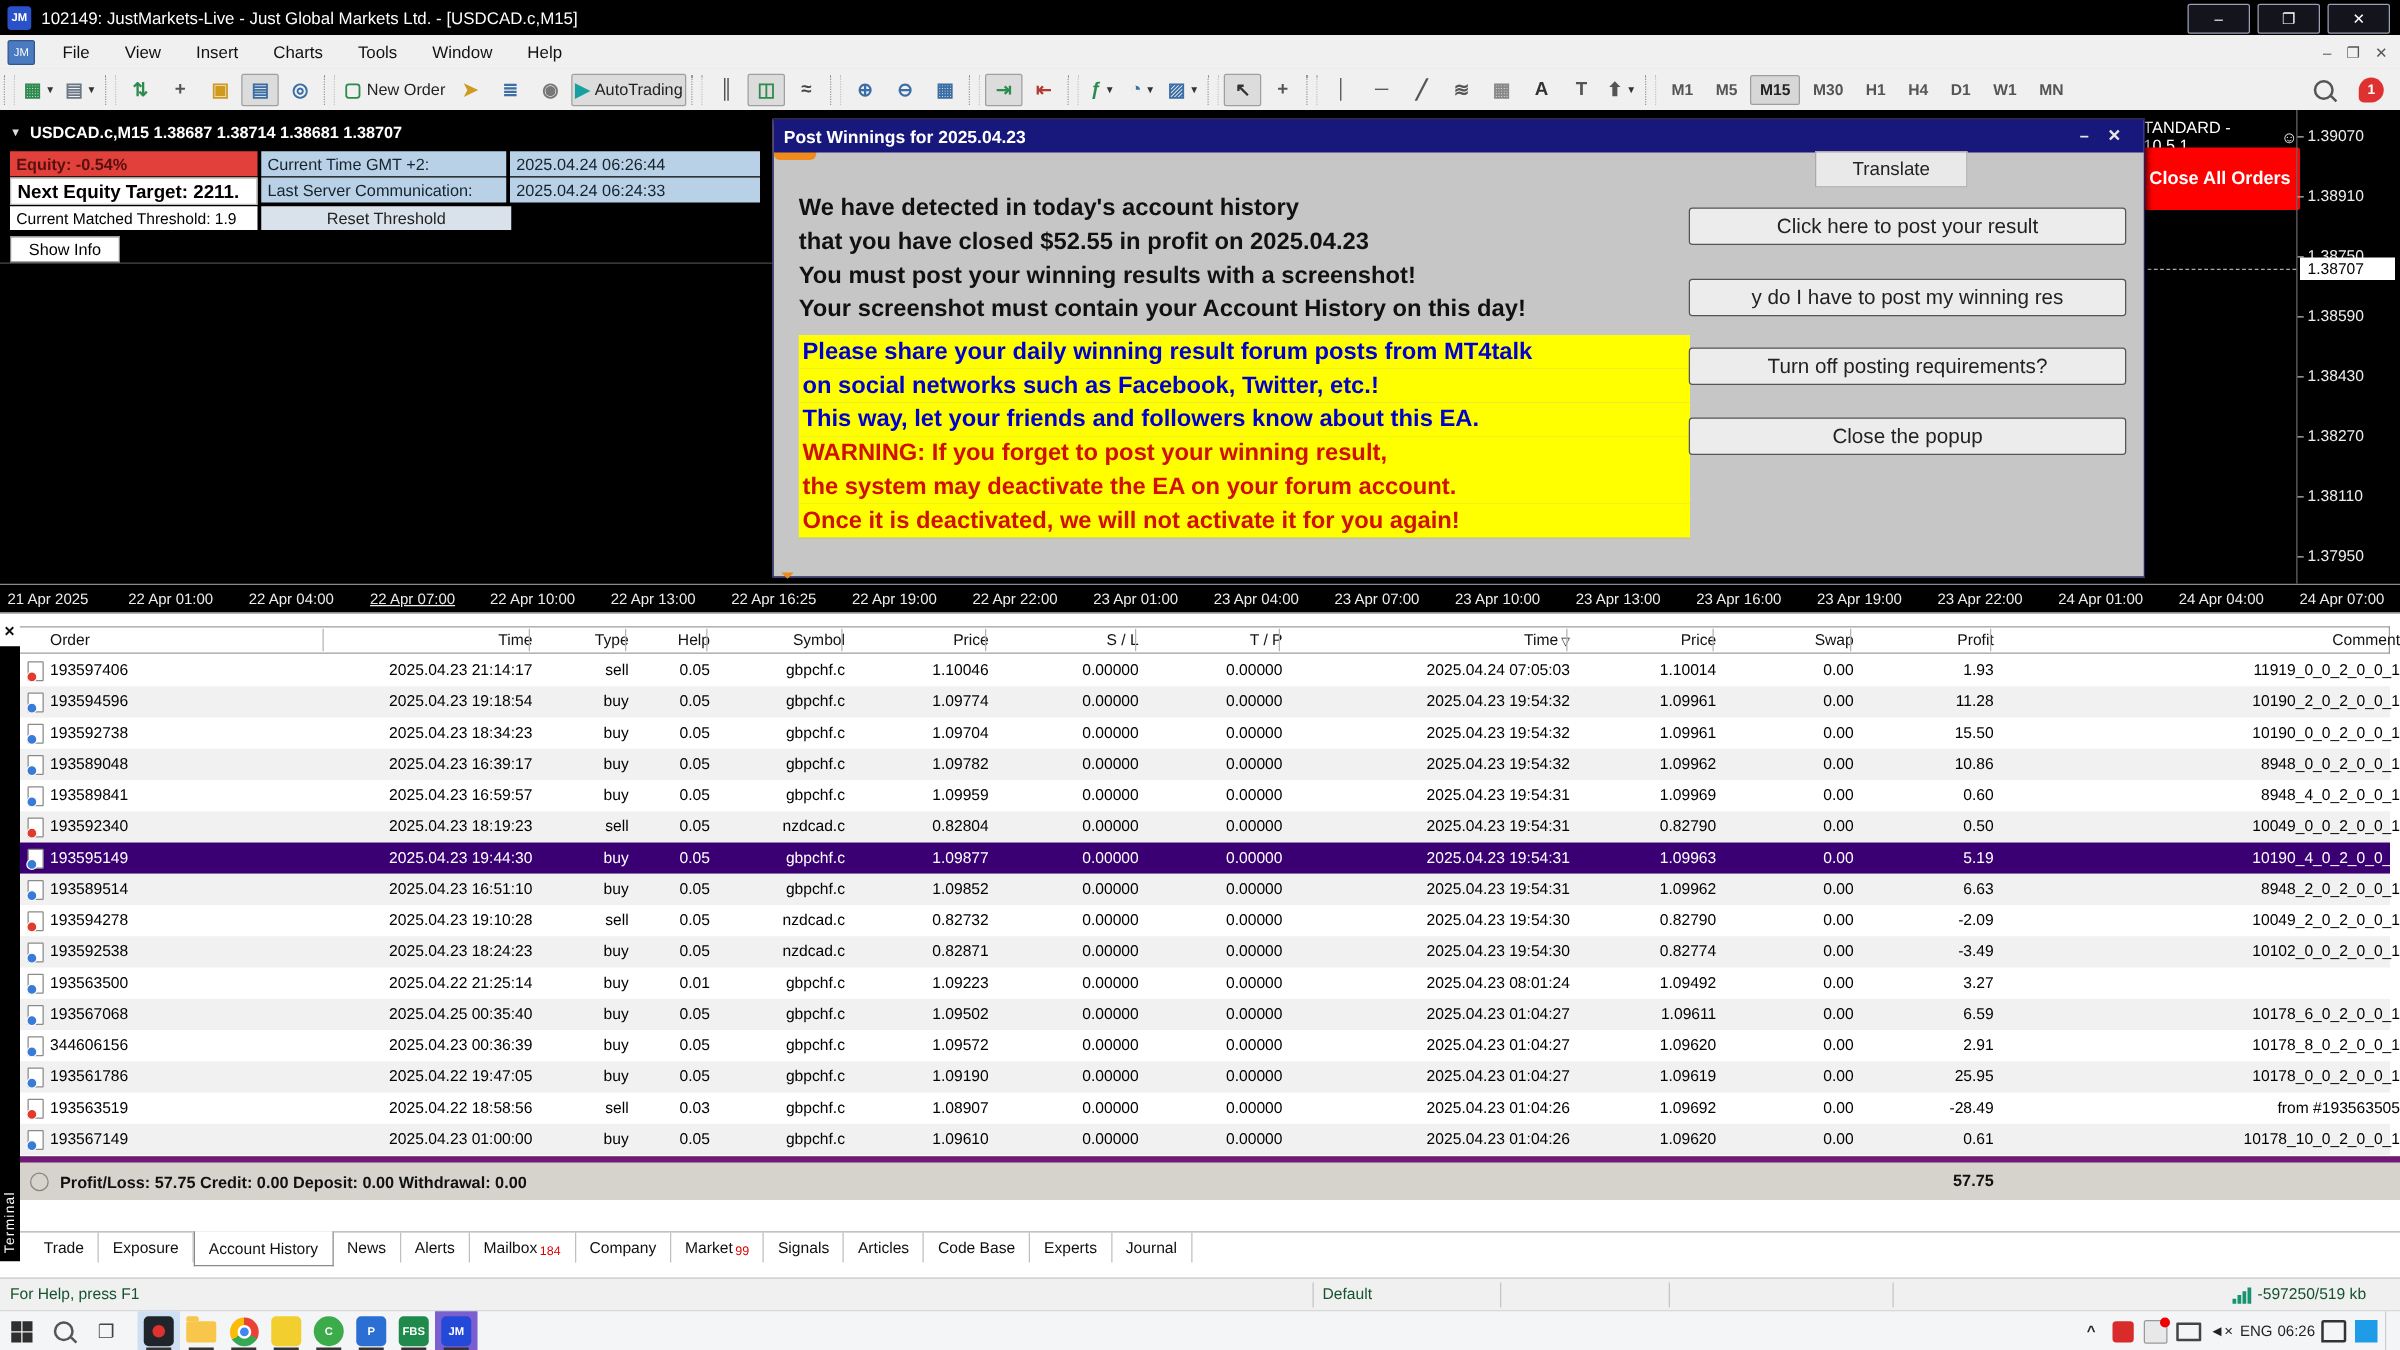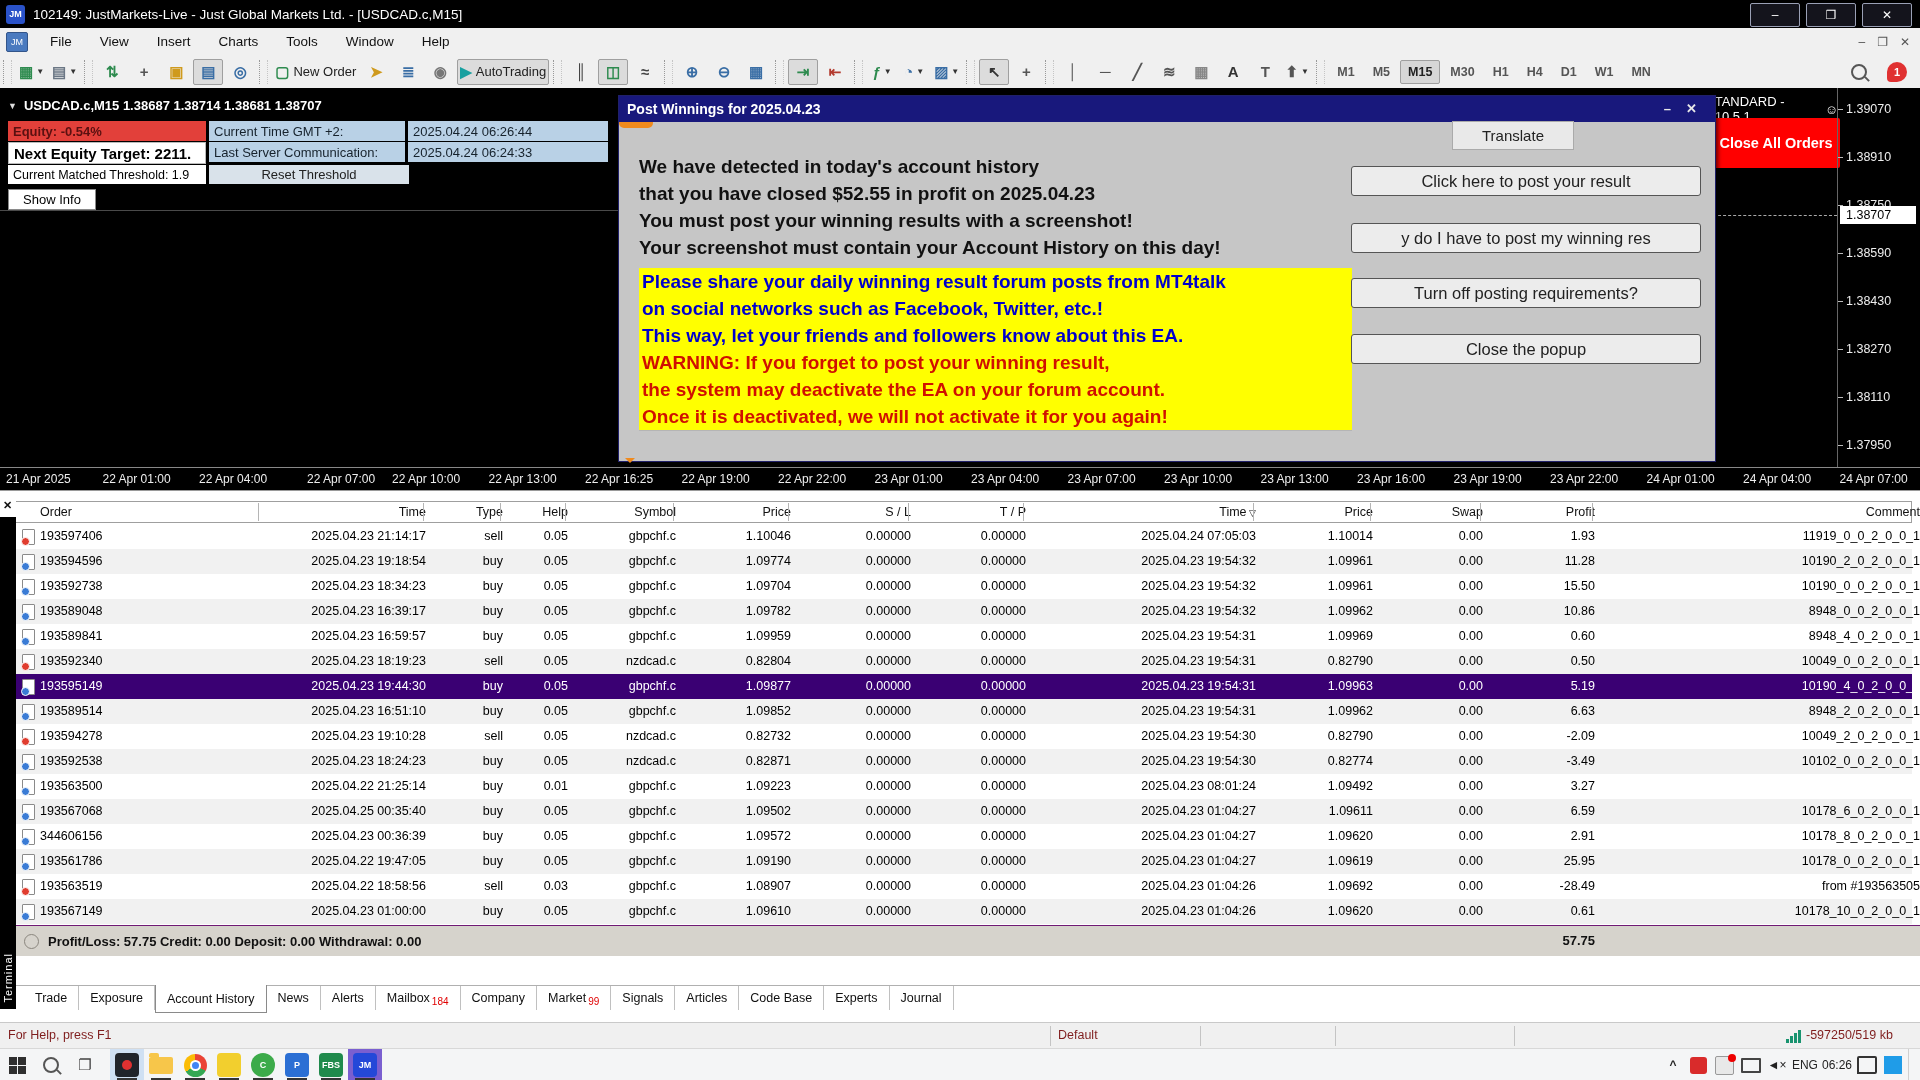--- a/index.html
+++ b/index.html
@@ -77,31 +77,31 @@
   #term-strip span{writing-mode:vertical-rl;transform:rotate(180deg);color:#fff;font-size:11px;letter-spacing:1px;padding-top:6px;}
   #thead{left:16px;top:10px;width:1896px;height:22px;background:#fff;border:1px solid #9f9f9f;border-left:none;box-sizing:border-box;}
   .hcell{position:absolute;top:0;height:20px;line-height:20px;font-size:12.5px;color:#111;}
   .hsep{position:absolute;top:1px;width:0;height:18px;border-left:1px solid #b5b5b5;}
   .trow{position:absolute;left:16px;width:1896px;height:25px;}
   .trow.odd{background:#f1f1f1;}
   .trow.selected{background:#3a0073;color:#fff;}
   .tcell{position:absolute;top:0;height:25px;line-height:25px;font-size:12.5px;white-space:nowrap;overflow:hidden;}
   .doc-ic{position:absolute;left:6px;top:5px;width:11px;height:14px;background:#fff;border:1px solid #8a8a8a;border-radius:1px;}
   .doc-ic i{position:absolute;left:-2px;bottom:-2px;width:7px;height:7px;border-radius:50%;border:1px solid #fff;}
-  #summary{left:16px;top:434px;width:1904px;height:30px;background:#d6d3cc;border-top:1px solid #701a75;
+  #summary{left:16px;top:434px;width:1904px;height:30px;background:#d6d3cc;border-top:5px solid #701a75;
            display:flex;align-items:center;font-size:13px;font-weight:bold;color:#111;}
   #summary .circ{width:13px;height:13px;border:1.5px solid #8a867e;border-radius:50%;margin:0 9px 0 8px;}
   #summary-total{position:absolute;left:1472px;width:107px;text-align:right;top:0;height:30px;line-height:30px;}
   
   #tabs{left:16px;top:494px;width:1904px;height:30px;border-top:1px solid #b0b0b0;display:flex;align-items:flex-start;padding-left:8px;box-sizing:border-box;}
   .tab{height:24px;padding:0 11px;font-size:12.5px;color:#111;display:flex;align-items:center;border-right:1px solid #c0c0c0;}
   .tab.active{border:1px solid #8a8a8a;border-top:none;background:#fff;height:27px;margin-top:-1px;font-size:12.5px;}
   .tab .badge{color:#e00000;font-size:10px;margin-left:2px;margin-top:7px;}
   
-  #status-bar{left:0;top:1022px;width:1920px;height:26px;background:#f0f0f0;border-top:1px solid #c9c9c9;font-size:12.5px;color:#7f1d1d;}
+  #status-bar{left:0;top:1022px;width:1920px;height:26px;background:#f0f0f0;border-top:1px solid #c9c9c9;font-size:12.5px;color:#14532d;}
   .st-sep{position:absolute;top:3px;width:0;height:20px;border-left:1px solid #c4c4c4;}
   #conn-icon{position:absolute;left:1786px;top:7px;width:16px;height:13px;}
   #conn-icon i{position:absolute;bottom:0;width:3px;background:#18936f;}
   
   #taskbar{left:0;top:1048px;width:1920px;height:32px;background:#f4f5f6;border-top:1px solid #d8d8d8;display:flex;align-items:center;}
   .tk{height:32px;min-width:34px;display:flex;align-items:center;justify-content:center;position:relative;}
   .tk.hl{background:#cfe0f3;}
   .tk.hl2{background:#7a5fd0;}
   .tk .runline{position:absolute;bottom:1px;left:7px;right:7px;height:2px;background:#333;}
   .appsq{width:24px;height:24px;border-radius:4px;display:flex;align-items:center;justify-content:center;color:#fff;font-weight:bold;font-size:9px;}
@@ -361,21 +361,21 @@
           <div class="pp-btn" style="top: 182px;">Turn off posting requirements?</div>
           <div class="pp-btn" style="top: 238px;">Close the popup</div>
         </div>
     </div>
   </div>
 
   <div id="time-axis" class="abs">
       <div class="ta-lab" style="left: 6px;">21 Apr 2025</div>
       <div class="ta-lab" style="left: 102.5px;">22 Apr 01:00</div>
       <div class="ta-lab" style="left: 199px;">22 Apr 04:00</div>
-      <div class="ta-lab" style="left: 307px;">22 Apr 07:00</div>
+      <div class="ta-lab" style="left: 296px; text-decoration: underline;">22 Apr 07:00</div>
       <div class="ta-lab" style="left: 392px;">22 Apr 10:00</div>
       <div class="ta-lab" style="left: 488.5px;">22 Apr 13:00</div>
       <div class="ta-lab" style="left: 585px;">22 Apr 16:25</div>
       <div class="ta-lab" style="left: 681.5px;">22 Apr 19:00</div>
       <div class="ta-lab" style="left: 778px;">22 Apr 22:00</div>
       <div class="ta-lab" style="left: 874.5px;">23 Apr 01:00</div>
       <div class="ta-lab" style="left: 971px;">23 Apr 04:00</div>
       <div class="ta-lab" style="left: 1067.5px;">23 Apr 07:00</div>
       <div class="ta-lab" style="left: 1164px;">23 Apr 10:00</div>
       <div class="ta-lab" style="left: 1260.5px;">23 Apr 13:00</div>

